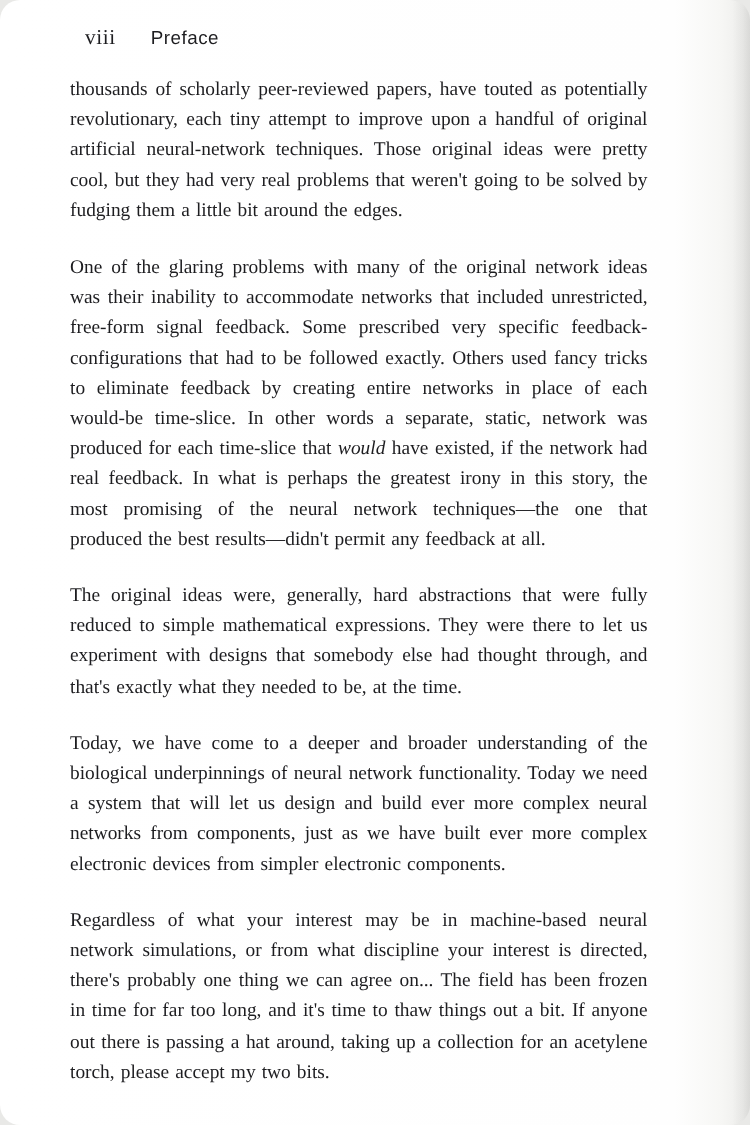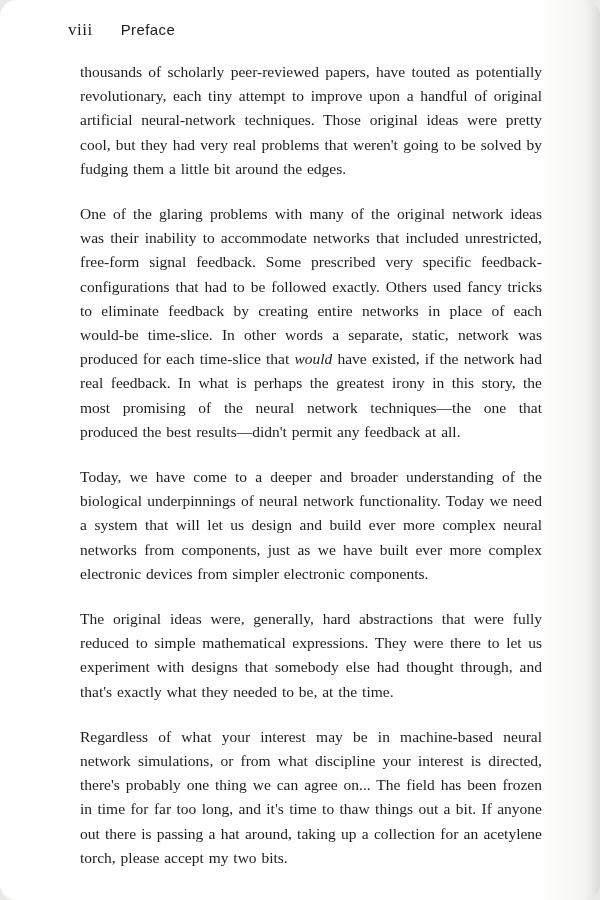--- a/index.html
+++ b/index.html
@@ -42,21 +42,21 @@
   .running-title {
     margin-left: 28px;
     font-family: "Liberation Sans", sans-serif;
     font-weight: 500;
     font-size: 15px;
     letter-spacing: 0.4px;
   }
   .body-text {
     position: absolute;
     top: 60px;
-    left: 80px;
+    left: 56px;
     width: 462px;
     text-align: justify;
     font-size: 15.5px;
     line-height: 24.2px;
     word-spacing: 1px;
   }
   .body-text p {
     margin: 0 0 21px 0;
     text-indent: 0;
   }
@@ -68,19 +68,19 @@
 
 <div class="page">
   <header class="page-header">
     <span class="folio">viii</span>
     <span class="running-title">Preface</span>
   </header>
 
   <main class="body-text">
       <p><span>thousands of scholarly peer-reviewed papers, have touted as potentially revolutionary, each tiny attempt to improve upon a handful of original artificial neural-network techniques. Those original ideas were pretty cool, but they had very real problems that weren't going to be solved by fudging them a little bit around the edges.</span></p>
       <p><span>One of the glaring problems with many of the original network ideas was their inability to accommodate networks that included unrestricted, free-form signal feedback. Some prescribed very specific feedback-configurations that had to be followed exactly. Others used fancy tricks to eliminate feedback by creating entire networks in place of each would-be time-slice. In other words a separate, static, network was produced for each time-slice that </span><em>would</em><span> have existed, if the network had real feedback. In what is perhaps the greatest irony in this story, the most promising of the neural network techniques—the one that produced the best results—didn't permit any feedback at all.</span></p>
+      <p><span>The original ideas were, generally, hard abstractions that were fully reduced to simple mathematical expressions. They were there to let us experiment with designs that somebody else had thought through, and that's exactly what they needed to be, at the time.</span></p>
       <p><span>Today, we have come to a deeper and broader understanding of the biological underpinnings of neural network functionality. Today we need a system that will let us design and build ever more complex neural networks from components, just as we have built ever more complex electronic devices from simpler electronic components.</span></p>
-      <p><span>The original ideas were, generally, hard abstractions that were fully reduced to simple mathematical expressions. They were there to let us experiment with designs that somebody else had thought through, and that's exactly what they needed to be, at the time.</span></p>
       <p><span>Regardless of what your interest may be in machine-based neural network simulations, or from what discipline your interest is directed, there's probably one thing we can agree on... The field has been frozen in time for far too long, and it's time to thaw things out a bit. If anyone out there is passing a hat around, taking up a collection for an acetylene torch, please accept my two bits.</span></p>
     </main>
 
   <div class="page-edge"></div>
 </div>
 
 </body></html>

